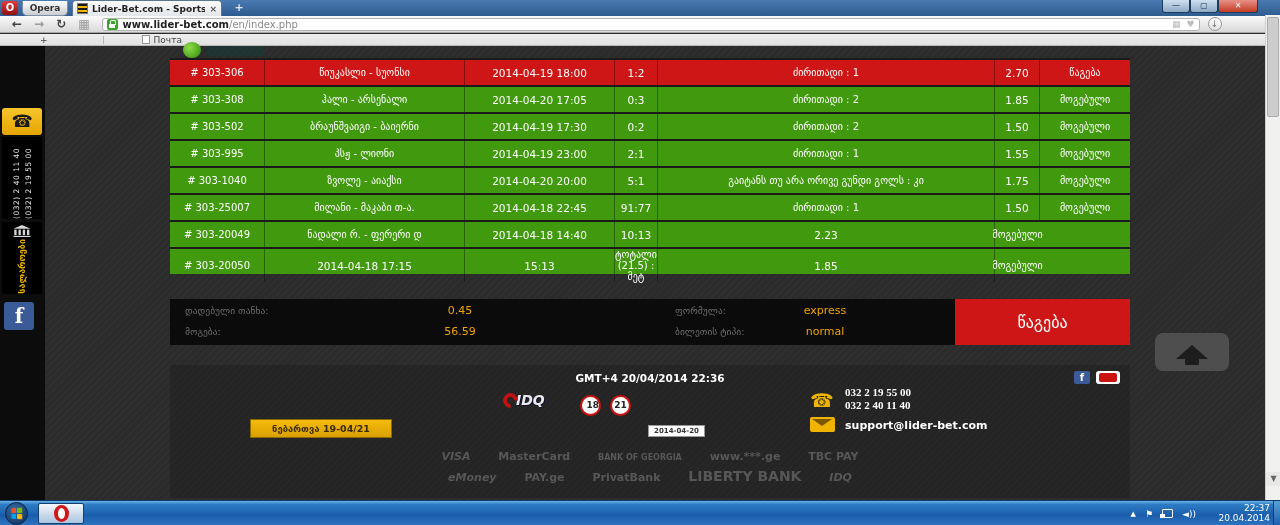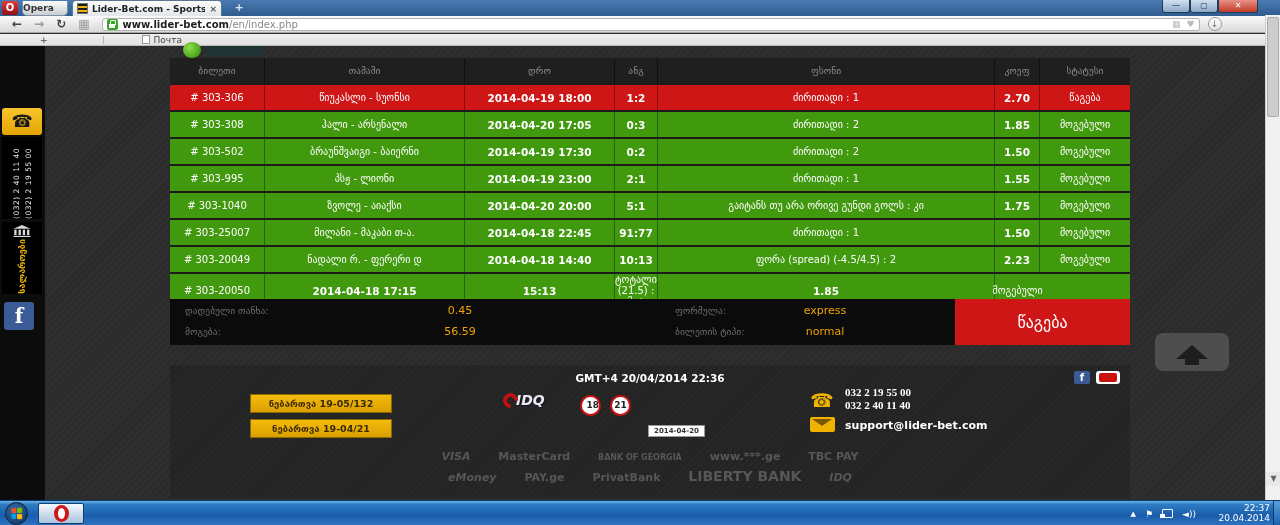--- a/index.html
+++ b/index.html
@@ -8,21 +8,21 @@
   .screen { position:relative; width:1280px; height:525px; background:#2b2b2b; }
 
   
   .titlebar { position:absolute; left:0; top:0; width:1280px; height:16px;
     background:linear-gradient(180deg,#4a7ab2,#2f5c8f); }
   .opera-logo { position:absolute; left:2px; top:1px; width:16px; height:14px;
     background:linear-gradient(180deg,#e23b3b,#8f1010); border-radius:3px; color:#fff;
     font-size:10px; font-weight:bold; text-align:center; line-height:14px; }
   .opera-menu-btn { position:absolute; left:22px; top:1px; width:46px; height:15px;
     background:linear-gradient(180deg,#fdfdfd,#c9cdd2); border:1px solid #7b8fa5; border-top:none;
-    border-radius:0 0 5px 5px; font-size:9px; font-weight:bold; color:#333; line-height:14px; }
+    border-radius:0 0 5px 5px; font-size:9px; font-weight:bold; color:#333; text-align:center; line-height:14px; }
   .tab { position:absolute; left:72px; top:0; width:150px; height:16px;
     background:linear-gradient(180deg,#fcfcfc,#e3e6e9); border:1px solid #5a7693; border-bottom:none;
     border-radius:4px 4px 0 0; display:flex; align-items:center; padding:0 4px; gap:4px; }
   .favicon { width:11px; height:11px; background:#1a1a1a; border:1px solid #777; display:inline-block;
     background-image:linear-gradient(180deg,transparent 2px,#f0b400 2px,#f0b400 4px,transparent 4px,transparent 6px,#f0b400 6px,#f0b400 8px,transparent 8px); }
   .tab-title { font-size:9px; color:#222; font-weight:bold; white-space:nowrap; overflow:hidden; flex:1; }
   .tab-close { font-size:9px; color:#555; font-weight:bold; }
   .new-tab { position:absolute; left:228px; top:2px; width:22px; height:13px; color:#dfe9f2;
     font-size:11px; font-weight:bold; text-align:center; line-height:12px; }
   .win-controls { position:absolute; right:22px; top:0; display:flex; }
@@ -82,21 +82,21 @@
 
   
   .bets-table { position:absolute; left:0; top:12px; width:960px; }
   .trow { display:grid; grid-template-columns:95px 200px 150px 43px 337px 45px 90px; }
   .trow > div { text-align:center; border-right:1px solid rgba(0,0,0,0.35);
     display:flex; align-items:center; justify-content:center; }
   .trow > div:last-child { border-right:none; }
   .thead { height:25px; background:#1f1f1f; }
   .thead > div { color:#8d8d8d; font-size:9.5px; border-right:1px solid #101010; }
   .brow { height:27px; border-top:2px solid #1b1b1b; color:#fff; font-size:10px; }
-  .brow .num { font-weight:bold; font-size:10.5px; }
+  .brow .num { font-weight:normal; font-size:10.5px; }
   .r-lost { background:#ce1616; }
   .r-won  { background:#41990e; }
 
   
   .summary { position:absolute; left:0; top:253px; width:960px; height:46px; background:#0b0b0b; }
   .sum-label { position:absolute; font-size:9.5px; color:#6f6f6f; }
   .sum-val { position:absolute; font-size:11px; color:#f0a400; font-weight:normal; width:120px; text-align:center; }
   .win-btn-big { position:absolute; right:0; top:0; width:175px; height:46px; background:#ce1616;
     color:#fff; font-size:16px; display:flex; align-items:center; justify-content:center; }
 
@@ -250,29 +250,20 @@
       </div>
       <div class="fb-side">f</div>
     </div>
 
     <div class="logo-peek"></div>
     <div class="logo-peek-badge"></div>
 
     <div class="content">
 
       <div class="bets-table">
-        <div class="trow thead">
-          <div>ბილეთი</div>
-          <div>თამაში</div>
-          <div>დრო</div>
-          <div>ანგ</div>
-          <div>ფსონი</div>
-          <div>კოეფ</div>
-          <div>სტატუსი</div>
-        </div>
 
         <div class="trow brow r-lost">
           <div># 303-306</div>
           <div>წიუკასლი - სუონსი</div>
           <div class="num">2014-04-19 18:00</div>
           <div class="num">1:2</div>
           <div>ძირითადი : 1</div>
           <div class="num">2.70</div>
           <div>წაგება</div>
         </div>
@@ -319,21 +310,20 @@
           <div class="num">91:77</div>
           <div>ძირითადი : 1</div>
           <div class="num">1.50</div>
           <div>მოგებული</div>
         </div>
         <div class="trow brow r-won">
           <div># 303-20049</div>
           <div>ნადალი რ. - ფერერი დ</div>
           <div class="num">2014-04-18 14:40</div>
           <div class="num">10:13</div>
-          <div>ფორა (spread) (-4.5/4.5) : 2</div>
           <div class="num">2.23</div>
           <div>მოგებული</div>
         </div>
         <div class="trow brow r-won">
           <div># 303-20050</div>
           <div class="num">2014-04-18 17:15</div>
           <div class="num">15:13</div>
           <div>ტოტალი (21.5) : მეტ</div>
           <div class="num">1.85</div>
           <div>მოგებული</div>
@@ -351,21 +341,20 @@
         <span class="sum-val" style="left:595px; top:26px;">normal</span>
         <div class="win-btn-big">წაგება</div>
       </div>
 
       <div class="footer">
         <div class="gmt">GMT+4 20/04/2014 22:36</div>
         <div class="social">
           <div class="fb-mini">f</div>
           <div class="yt-mini"></div>
         </div>
-        <div class="lic-btn" style="top:29px;">ნებართვა 19-05/132</div>
         <div class="lic-btn" style="top:54px;">ნებართვა 19-04/21</div>
         <div class="idq-logo">
           <span class="idq-c"></span>
           <span class="idq-txt">IDQ</span>
         </div>
         <div class="age" style="left:410px;text-align:right;">18</div>
         <div class="age" style="left:440px;">21</div>
         <div class="cert-date">2014-04-20</div>
         <span class="contact-phone-ico">☎</span>
         <div class="contact-phones">

